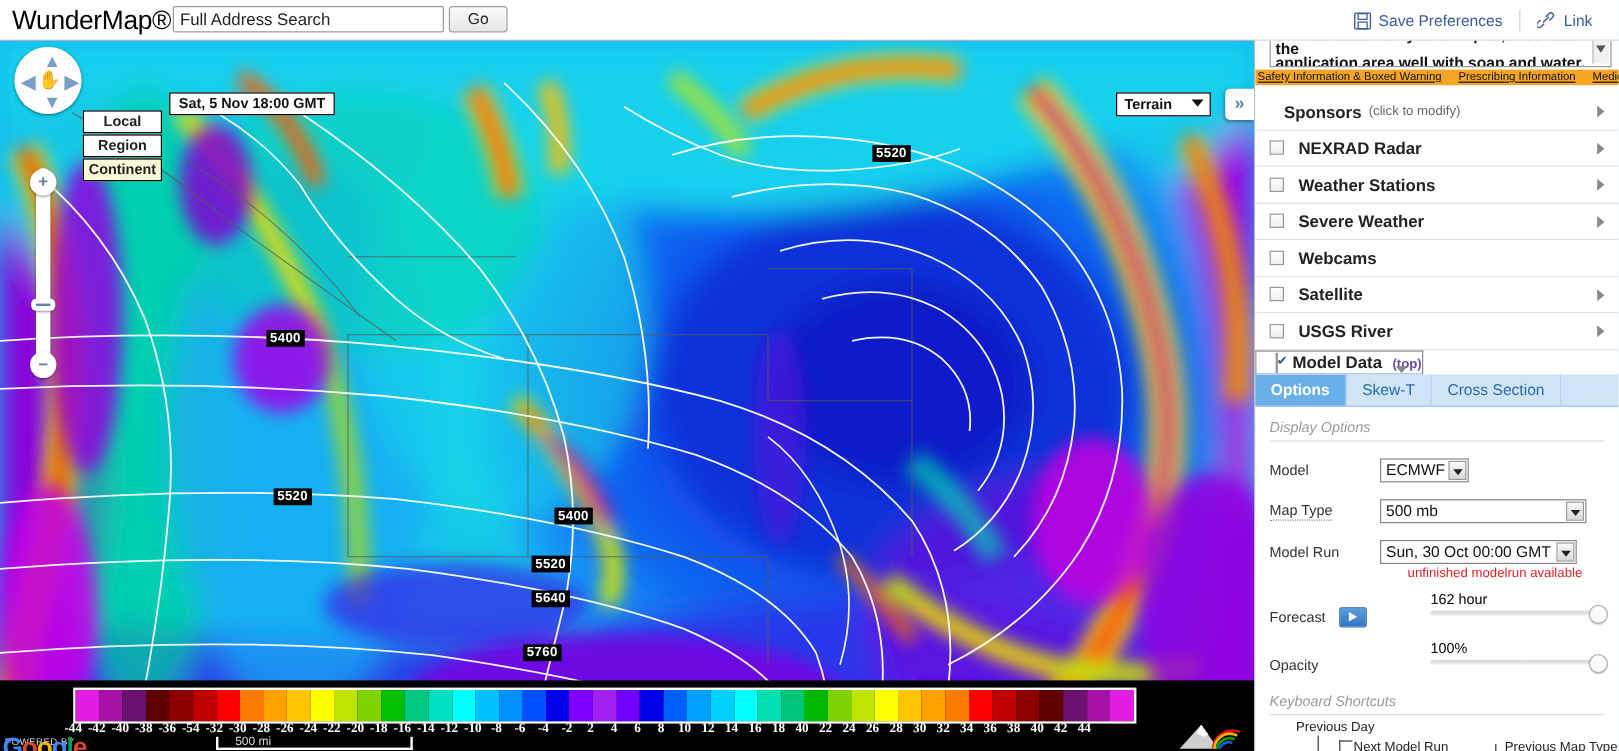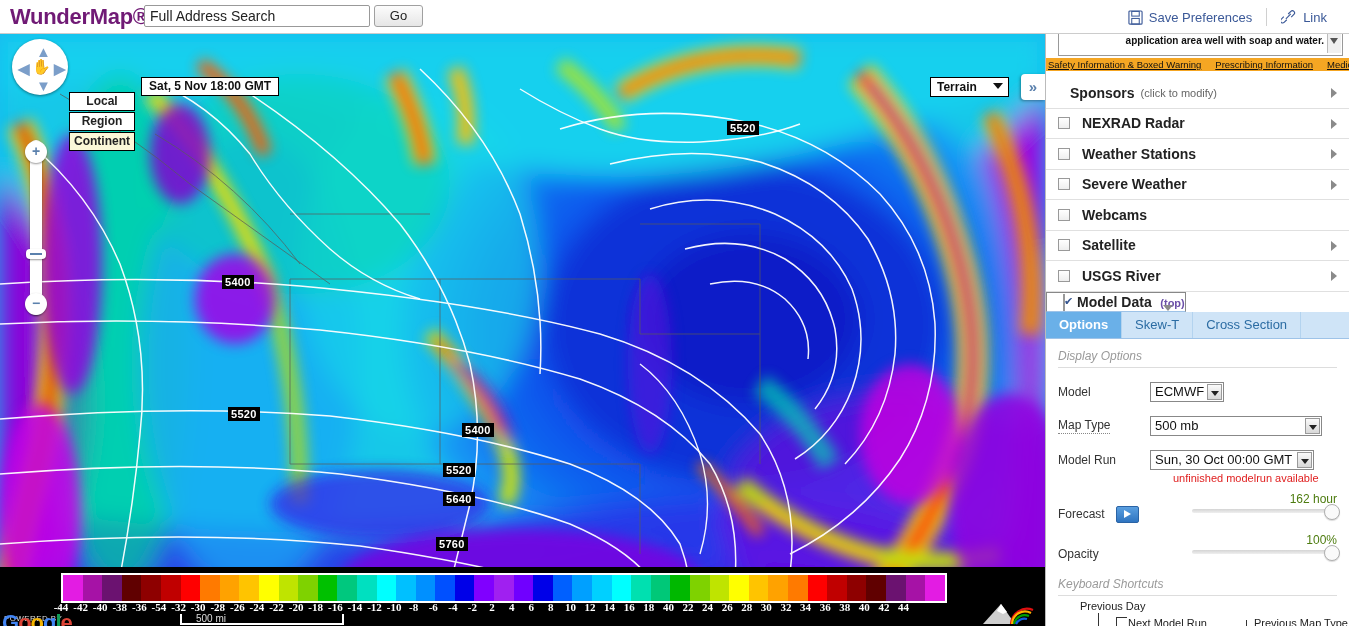--- a/index.html
+++ b/index.html
@@ -6,21 +6,21 @@
   body{
     width:1349px;height:626px;overflow:hidden;
     font-family:"Liberation Sans",sans-serif;
     background:#fff;
     -webkit-font-smoothing:antialiased;
   }
   #app{position:relative;width:1349px;height:626px;}
 
   
   .header{position:absolute;left:0;top:0;width:1349px;height:34px;background:#fff;border-bottom:1px solid #ccc;box-sizing:border-box;}
-  .brand{position:absolute;left:10px;top:4px;font-size:22px;font-weight:bold;color:#701a75;letter-spacing:-0.3px;text-align:right;}
+  .brand{position:absolute;left:10px;top:4px;font-size:22px;font-weight:normal;color:#000000;letter-spacing:-0.3px;text-align:right;}
   .search-input{position:absolute;left:144px;top:5px;width:226px;height:22px;box-sizing:border-box;
     border:1px solid #999;border-radius:2px;padding:0 5px;font-size:14px;color:#222;font-family:"Liberation Sans",sans-serif;background:#fff;}
   .go-btn{position:absolute;left:374px;top:5px;width:49px;height:22px;box-sizing:border-box;
     border:1px solid #a0a0a0;border-radius:3px;background:linear-gradient(#fcfcfc,#e6e6e6);
     font-size:13px;color:#222;cursor:pointer;font-family:"Liberation Sans",sans-serif;padding:0;line-height:20px;}
   .hdr-right{position:absolute;right:8px;top:0;height:34px;display:flex;align-items:center;gap:0px;}
   .hdr-link{display:flex;align-items:center;gap:6px;color:#3b5998;font-size:13px;text-decoration:none;cursor:pointer;padding:0 14px;}
   .hdr-sep{width:1px;height:18px;background:#d0d0d0;}
   .ico{display:inline-block;line-height:0;}
 
@@ -85,21 +85,21 @@
   .glogo span:nth-child(3){color:#F4B400}.glogo span:nth-child(4){color:#4285F4}
   .glogo span:nth-child(5){color:#0F9D58}.glogo span:nth-child(6){color:#DB4437}
   .mtn{position:absolute;right:10px;bottom:0px;width:54px;height:30px;overflow:hidden;}
 
   
   .sidebar{position:absolute;left:1045px;top:34px;width:304px;height:592px;background:#fff;
     border-left:1px solid #bbb;box-sizing:border-box;overflow:hidden;}
 
   .ad{position:relative;height:44px;background:#fff;}
   .ad-box{position:absolute;left:12px;top:-10px;right:6px;height:30px;border:1px solid #999;background:#fff;overflow:hidden;}
-  .ad-txt{position:absolute;left:4px;top:-2px;right:18px;font-size:10px;font-weight:bold;color:#111;line-height:12px;text-align:right;}
+  .ad-txt{position:absolute;left:4px;top:-2px;right:18px;font-size:13px;font-weight:bold;color:#111;line-height:12px;}
   .ad-scroll{position:absolute;right:1px;top:0px;width:13px;height:28px;background:#f0f0f0;border-left:1px solid #bbb;}
   .ad-scroll .dn{position:absolute;left:2px;top:13px;width:0;height:0;border-left:4px solid transparent;border-right:4px solid transparent;border-top:6px solid #555;}
   .ad-links{position:absolute;left:0;top:24px;width:304px;height:13px;background:#f5a623;display:flex;align-items:center;}
   .ad-links a{color:#111;font-size:9.5px;text-decoration:underline;white-space:nowrap;}
   .ad-links a:nth-child(1){margin-left:2px;}
   .ad-links a:nth-child(2){margin-left:14px;}
   .ad-links a:nth-child(3){margin-left:14px;}
 
   .srow{position:relative;height:29.5px;border-bottom:1px solid #e0e0e0;background:#fff;display:flex;align-items:center;cursor:pointer;text-align:center;}
   .srow.sponsors{background:#fff;}
@@ -130,21 +130,21 @@
     border-right:4px solid transparent;border-top:5px solid #222;}
   .warn{font-size:11px;color:#e02020;margin-left:115px;margin-top:2px;}
 
   .srow2{display:flex;align-items:center;margin-top:14px;position:relative;}
   .srow2 .sl{width:58px;font-size:12px;color:#333;}
   .play-btn{width:21px;height:15px;background:linear-gradient(#5a9fe0,#2f74c0);border:1px solid #2a63a5;border-radius:2px;
     position:relative;cursor:pointer;}
   .play-btn:after{content:"";position:absolute;left:7px;top:3px;width:0;height:0;border-top:4px solid transparent;
     border-bottom:4px solid transparent;border-left:7px solid #fff;}
   .slider-wrap{position:absolute;right:0;top:-14px;width:145px;}
-  .slider-val{text-align:right;font-size:12px;color:#4d7c0f;margin-bottom:3px;}
+  .slider-val{font-size:12px;color:#000000;margin-bottom:3px;}
   .slider-track{position:relative;height:4px;background:linear-gradient(#d4d4d4,#efefef);border-radius:2px;}
   .slider-thumb{position:absolute;right:-3px;top:-5px;width:14px;height:14px;border-radius:50%;background:#fafafa;
     border:1px solid #b0b0b0;box-shadow:0 1px 1px rgba(0,0,0,.15);cursor:pointer;}
 
   .ks{margin-top:16px;}
   .ks-title{font-size:12px;color:#9a9a9a;font-style:italic;padding-bottom:4px;border-bottom:1px solid #ddd;}
   .ks-diagram{position:relative;height:40px;font-size:11px;color:#222;}
   .ks-diagram .i{position:absolute;white-space:nowrap;}
   .ks-line{position:absolute;border-left:1px solid #333;}
   .ks-corner{position:absolute;border-left:1px solid #333;border-top:1px solid #333;}

